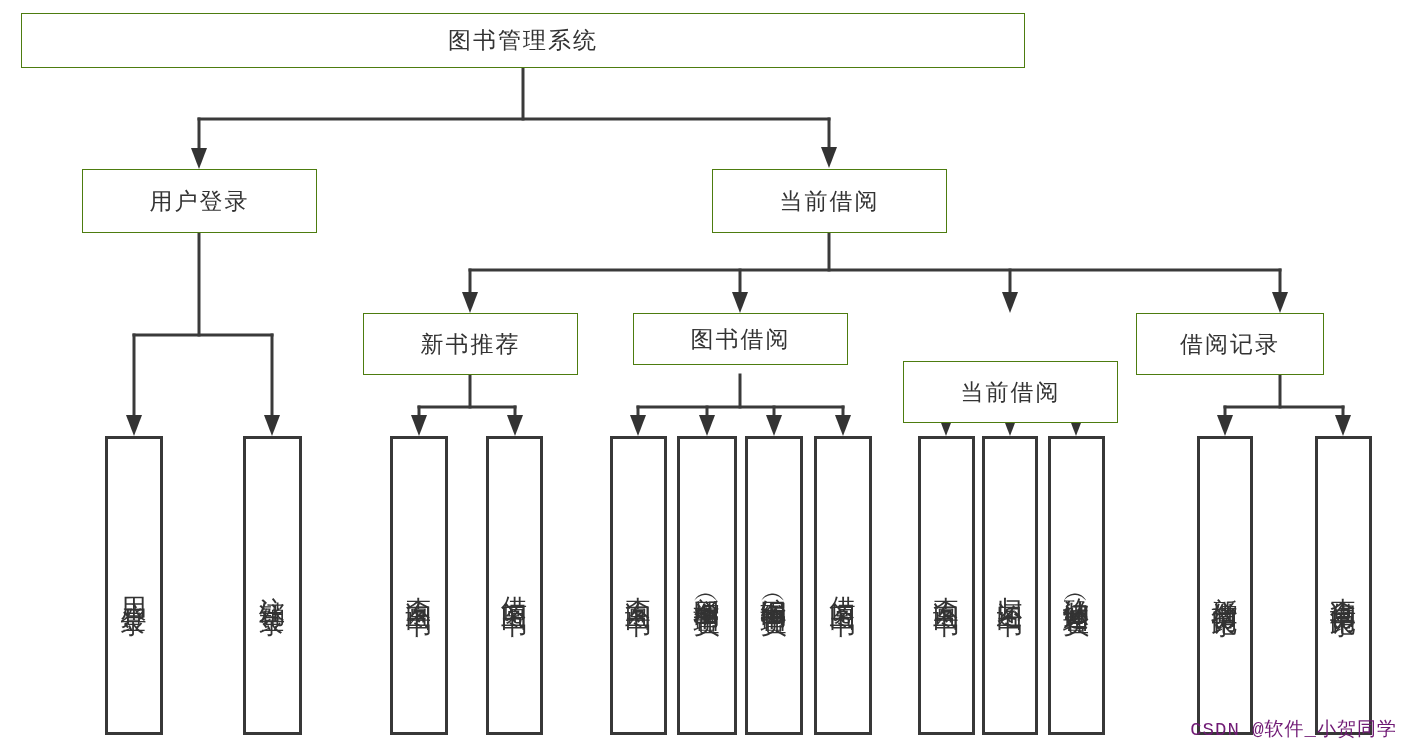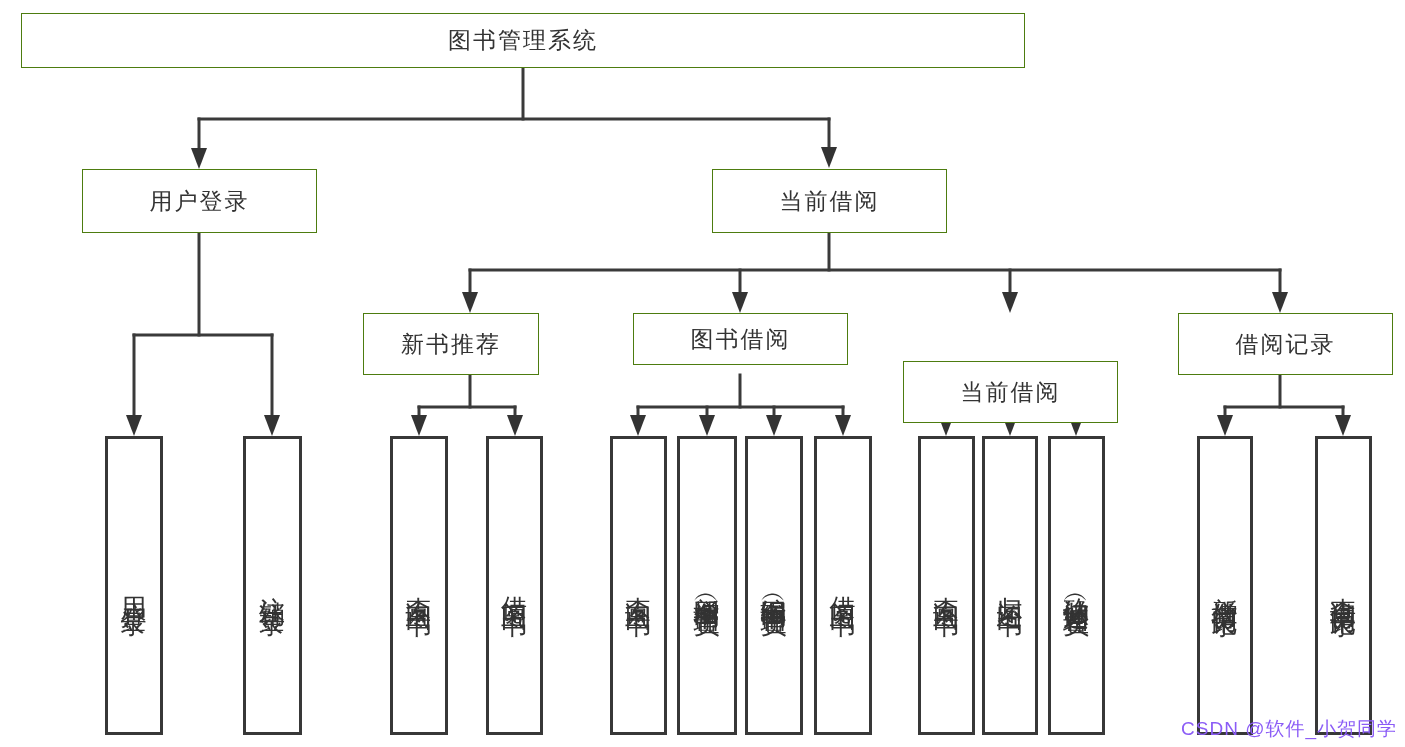--- a/index.html
+++ b/index.html
@@ -25,22 +25,23 @@
     position:absolute;z-index:1;box-sizing:border-box;
     background:#ffffff;border:3px solid #383838;
     display:flex;align-items:center;justify-content:center;
     writing-mode:vertical-lr;text-orientation:mixed;
     font-size:26px;color:#333333;letter-spacing:5px;
     line-height:1;
   }
   .watermark{
     position:absolute;z-index:2;
     right:8px;bottom:5px;
-    font-size:19px;color:#8b5cf6;letter-spacing:1px;
+    font-size:19px;color:#701a75;letter-spacing:1px;
     white-space:nowrap;
+    font-family:Liberation Mono, monospace;
   }
 </style>
 </head>
 <body>
 
 <div id="canvas">
 
   <svg id="wires" viewBox="0 0 1405 747" xmlns="http://www.w3.org/2000/svg">
     <g>
       <path d="M523 68 V119"></path>
@@ -114,24 +115,24 @@
       <polygon points="1217,415 1233,415 1225,436"></polygon>
       <polygon points="1335,415 1351,415 1343,436"></polygon>
     </g>
   </svg>
 
   <div class="hbox" style="left:21px;top:13px;width:1004px;height:55px;">图书管理系统</div>
 
   <div class="hbox" style="left:82px;top:169px;width:235px;height:64px;">用户登录</div>
   <div class="hbox" style="left:712px;top:169px;width:235px;height:64px;">当前借阅</div>
 
-  <div class="hbox" style="left:363px;top:313px;width:176px;height:62px;">新书推荐</div>
+  <div class="hbox" style="left:363px;top:313px;width:215px;height:62px;">新书推荐</div>
   <div class="hbox" style="left:633px;top:313px;width:215px;height:52px;">图书借阅</div>
   <div class="hbox" style="left:903px;top:313px;width:215px;height:62px;margin-top:48px;">当前借阅</div>
-  <div class="hbox" style="left:1178px;top:313px;width:215px;height:62px;">借阅记录</div>
+  <div class="hbox" style="left:1136px;top:313px;width:188px;height:62px;">借阅记录</div>
 
   <div class="vbox" style="left:105px;top:436px;width:58px;height:299px;">用户登录</div>
   <div class="vbox" style="left:243px;top:436px;width:59px;height:299px;">注销登录</div>
 
   <div class="vbox" style="left:390px;top:436px;width:58px;height:299px;">查询图书</div>
   <div class="vbox" style="left:486px;top:436px;width:57px;height:299px;">借阅图书</div>
 
   <div class="vbox" style="left:610px;top:436px;width:57px;height:299px;">查询图书</div>
   <div class="vbox" style="left:677px;top:436px;width:60px;height:299px;letter-spacing:2px;">新增图书（管理员）</div>
   <div class="vbox" style="left:745px;top:436px;width:58px;height:299px;letter-spacing:2px;">编辑图书（管理员）</div>

